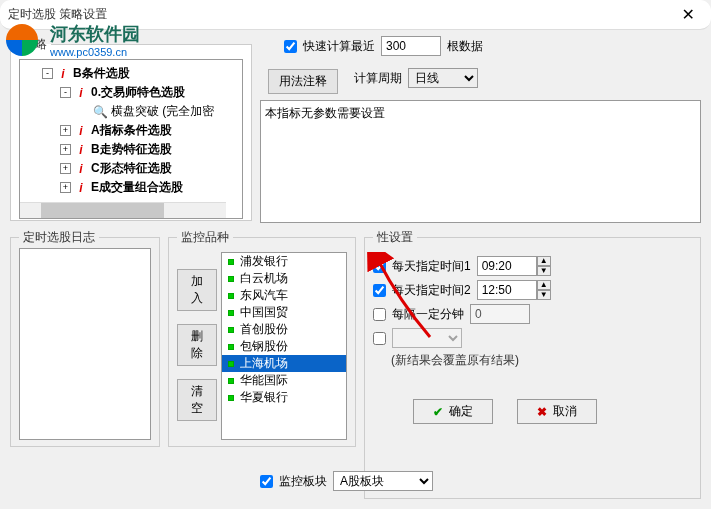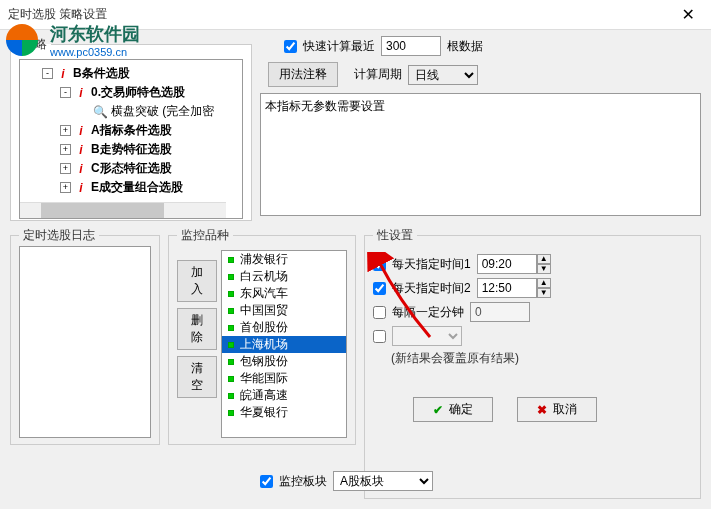--- a/index.html
+++ b/index.html
@@ -1,17 +1,17 @@
 <!DOCTYPE html>
 <html><head>
 <meta charset="utf-8">
 <style>
 * { box-sizing: border-box; margin: 0; padding: 0; font-family: "Microsoft YaHei", SimSun, sans-serif; font-size: 12px; }
 body { background: #f0f0f0; width: 711px; height: 509px; overflow: hidden; position: relative; }
-.titlebar { background: #fff; height: 30px; display: flex; align-items: center; padding: 0 8px; border-bottom: 1px solid #ddd; }
+.titlebar { background: #fff; height: 30px; display: flex; align-items: center; padding: 0 8px; border-bottom: 1px solid #ddd; border-radius: 11px; }
 .titlebar .title { color: #333; }
 .titlebar .close { margin-left: auto; font-size: 16px; cursor: pointer; padding: 0 8px; }
 .watermark { position: absolute; top: 20px; left: 6px; height: 40px; display: flex; align-items: center; gap: 12px; z-index: 5; }
 .watermark .logo { width: 32px; height: 32px; border-radius: 50%; background: conic-gradient(#e60 0 90deg, #0a5 90deg 180deg, #06d 180deg 270deg, #e60 270deg); }
 .watermark .wm-text .cn { color: #1b6d5a; font-size: 18px; font-weight: bold; }
 .watermark .wm-text .url { color: #06c; font-size: 11px; }
 .content { display: flex; flex-direction: column; height: calc(100% - 30px); }
 .top-row { display: flex; padding: 6px 10px 6px 10px; gap: 8px; }
 fieldset { border: 1px solid #ccc; padding: 6px 8px; }
 legend { padding: 0 4px; color: #333; }
@@ -25,21 +25,21 @@
 .node .q-icon { color: #06c; width: 14px; text-align: center; }
 .node-l2 { margin-left: 18px; }
 .node-l3 { margin-left: 36px; }
 .node-l4 { margin-left: 54px; }
 .right-top { flex: 1; }
 .form-row { display: flex; align-items: center; gap: 6px; margin-bottom: 6px; }
 .form-row label { min-width: 56px; }
 input[type=text] { border: 1px solid #999; padding: 2px 4px; height: 20px; background: #fff; }
 input[type=checkbox] { width: 13px; height: 13px; }
 .btn { border: 1px solid #999; background: #eee; padding: 3px 10px; cursor: pointer; }
-.btn.flat { background: #e5e5e5; border: 1px solid #aaa; }
+.btn.flat { background: #e5e5e5; border: 1px solid #aaa; margin-top: 7px; }
 .desc-area { width: 100%; height: 123px; border: 1px solid #999; background: #fff; padding: 4px; resize: none; overflow: auto; }
 .select { border: 1px solid #999; background: #eee; height: 20px; padding: 0 2px; }
 .bottom-row { display: flex; gap: 8px; padding: 0 10px 10px 10px; flex: 1; }
 .log-box { width: 150px; height: 218px; padding-top: 2px; }
 .log-area { width: 100%; height: 100%; background: #fff; border: 1px solid #999; }
 .monitor-box { width: 188px; height: 218px; display: flex; gap: 4px; }
 .monitor-btns { display: flex; flex-direction: column; gap: 6px; padding-top: 10px; }
 .monitor-btns .btn { width: 40px; text-align: center; }
 .stock-list { flex: 1; background: #fff; border: 1px solid #999; overflow-y: auto; }
 .stock-item { display: flex; align-items: center; gap: 4px; padding: 0 4px; cursor: pointer; }
@@ -176,35 +176,31 @@
               <span>东风汽车</span>
             </div>
             <div class="stock-item">
               <span class="dot"></span>
               <span>中国国贸</span>
             </div>
             <div class="stock-item">
               <span class="dot"></span>
               <span>首创股份</span>
             </div>
+            <div class="stock-item">
+              <span class="dot"></span>
+              <span>包钢股份</span>
+            </div>
             <div class="stock-item selected">
               <span class="dot"></span>
               <span>上海机场</span>
             </div>
             <div class="stock-item">
               <span class="dot"></span>
-              <span>包钢股份</span>
-            </div>
-            <div class="stock-item">
-              <span class="dot"></span>
               <span>华能国际</span>
-            </div>
-            <div class="stock-item">
-              <span class="dot"></span>
-              <span>皖通高速</span>
             </div>
             <div class="stock-item">
               <span class="dot"></span>
               <span>华夏银行</span>
             </div>
           </div>
       </fieldset>
     </div>
 
     <fieldset class="props-box">

